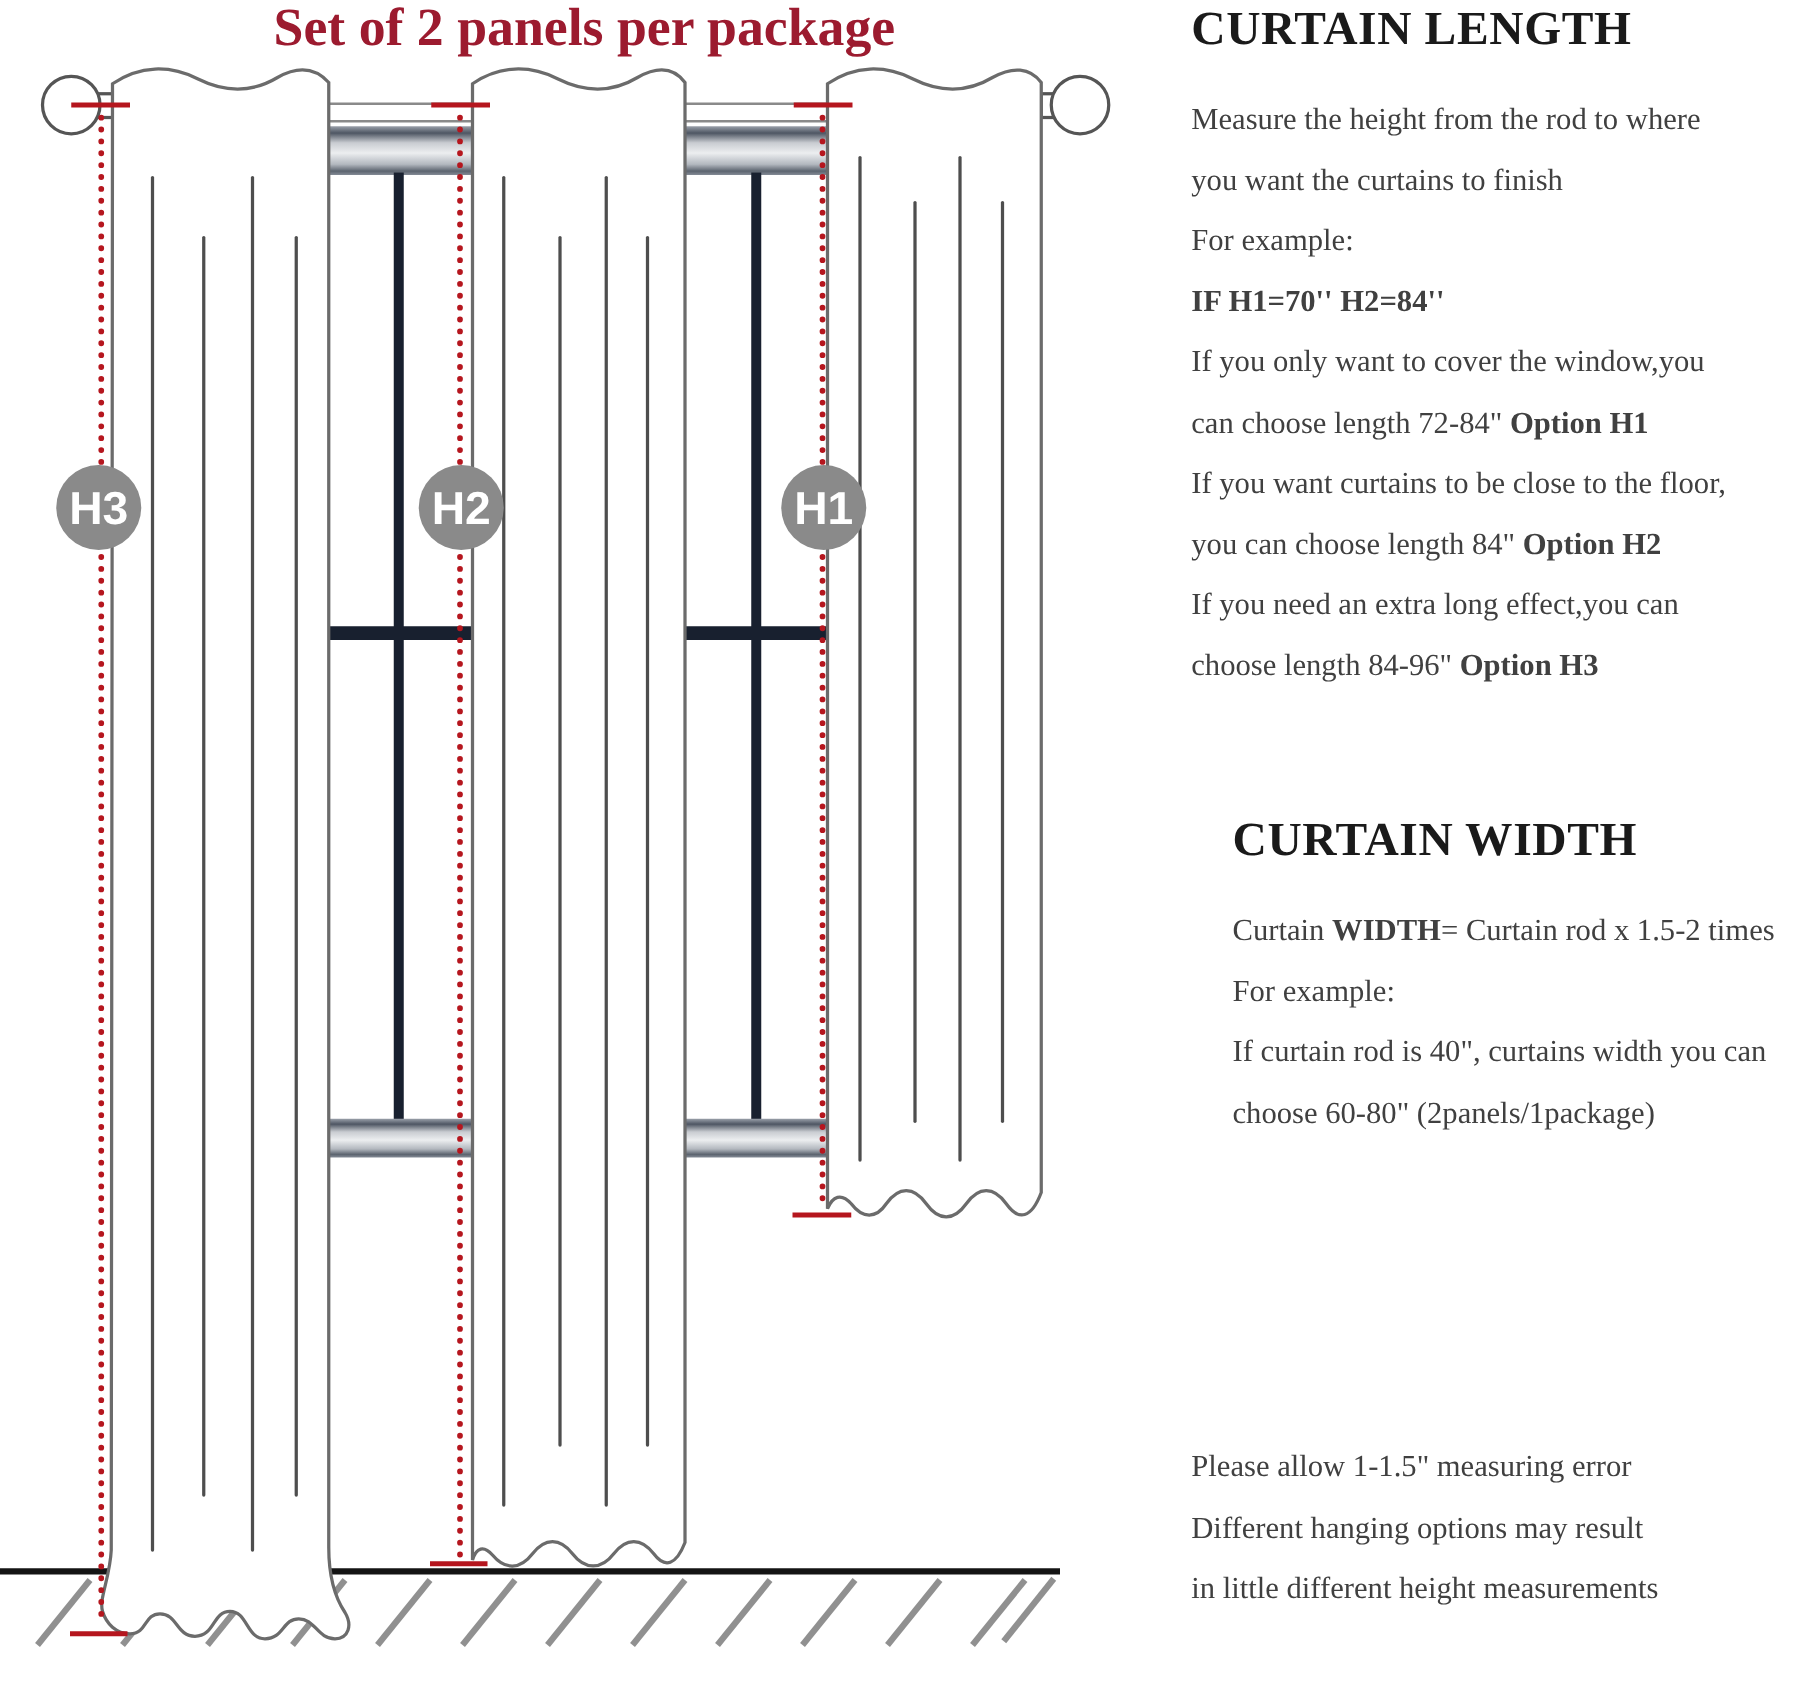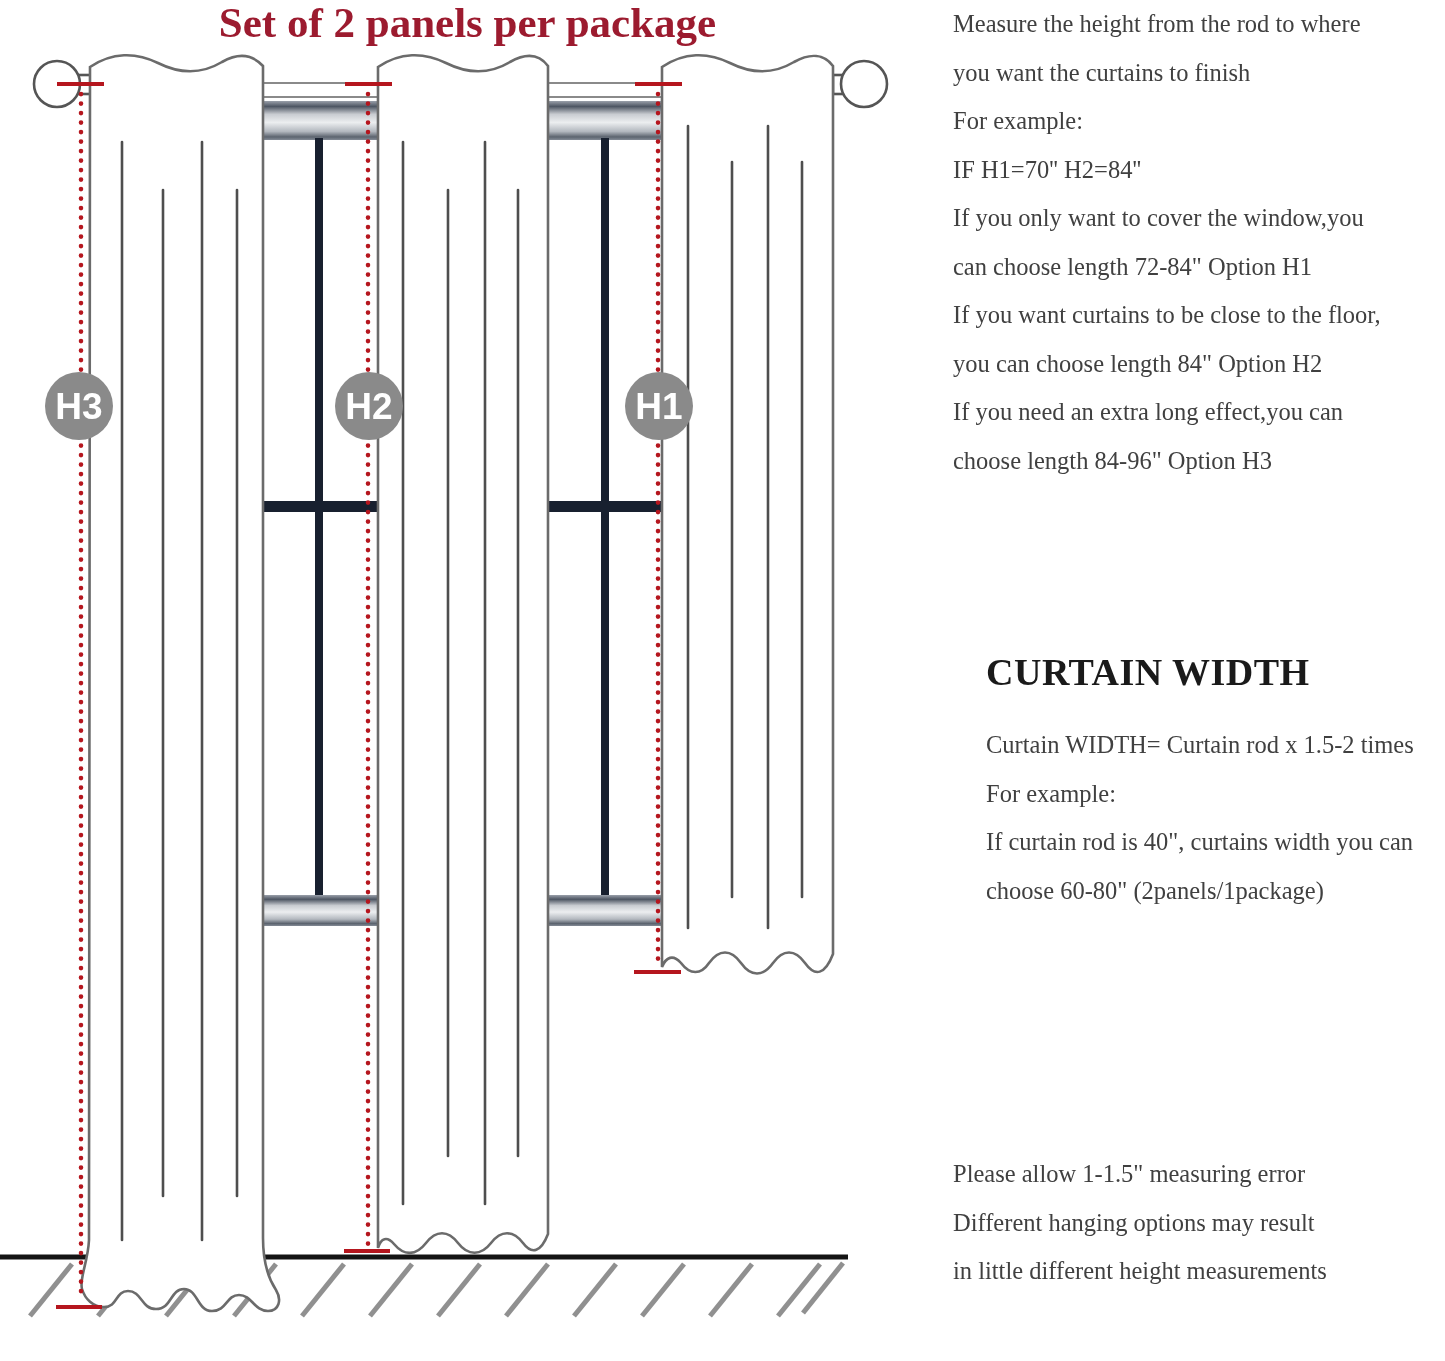--- a/index.html
+++ b/index.html
@@ -24,21 +24,21 @@
   .badge-text{fill:#ffffff;font-family:"Liberation Sans",sans-serif;font-weight:bold;font-size:37px;}
   .floor{stroke:#141414;stroke-width:5;}
   .hatch{stroke:#909090;stroke-width:5;}
   #diagram-title{position:absolute;left:0;top:-2px;width:935px;text-align:center;
     font-weight:bold;font-size:43px;color:var(--title_red);letter-spacing:0px;}
   #text-col{position:absolute;left:953px;top:0;width:492px;}
   .t-section{position:absolute;left:0;width:492px;}
   .t-heading{font-weight:bold;font-size:38px;line-height:46px;color:#1A1A1A;margin:0 0 26px 0;
     letter-spacing:0.5px;white-space:nowrap;}
   .tline{font-size:24.5px;line-height:48.5px;white-space:nowrap;color:#404040;}
-  .tline .b{font-weight:normal;}
+  .tline .b{font-weight:bold;}
 </style>
 </head>
 <body>
 
 <div id="stage">
 
   <svg id="diagram-svg" width="1445" height="1361" viewBox="0 0 1445 1361">
     <defs>
       <linearGradient id="metal" x1="0" y1="0" x2="0" y2="1">
         <stop offset="0" stop-color="#9aa0aa"></stop>
@@ -160,20 +160,21 @@
     <g>
       <circle class="badge-circle" cx="659" cy="406" r="34"></circle>
       <text class="badge-text" x="659" y="419" text-anchor="middle">H1</text>
     </g>
   </svg>
 
   <div id="diagram-title">Set of 2 panels per package</div>
 
   <div id="text-col">
     <div class="t-section" style="top:0;">
+      <h2 class="t-heading">CURTAIN LENGTH</h2>
       <div>
           <div class="tline"><span>Measure the height from the rod to where</span></div>
           <div class="tline"><span>you want the curtains to finish</span></div>
           <div class="tline"><span>For example:</span></div>
           <div class="tline"><span class="b">IF H1=70''  H2=84''</span></div>
           <div class="tline"><span>If you only want to cover the window,you</span></div>
           <div class="tline"><span>can choose length 72-84" </span><span class="b">Option H1</span></div>
           <div class="tline"><span>If you want curtains to be close to the floor,</span></div>
           <div class="tline"><span>you can choose length 84" </span><span class="b">Option H2</span></div>
           <div class="tline"><span>If you need an extra long effect,you can</span></div>

